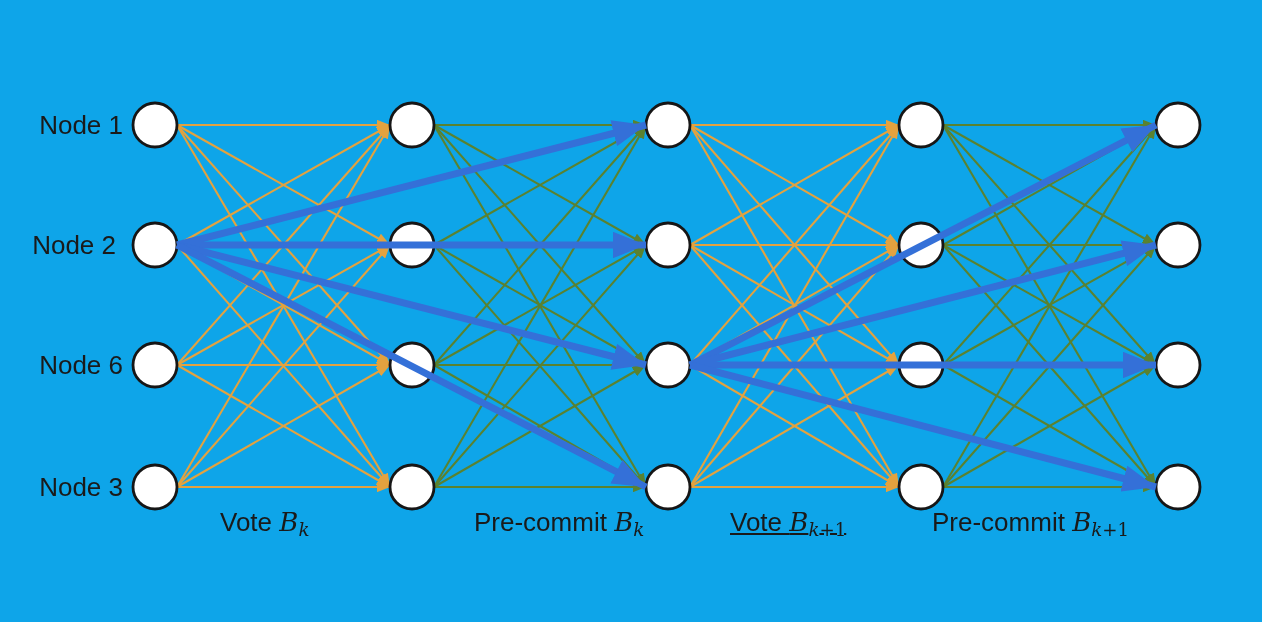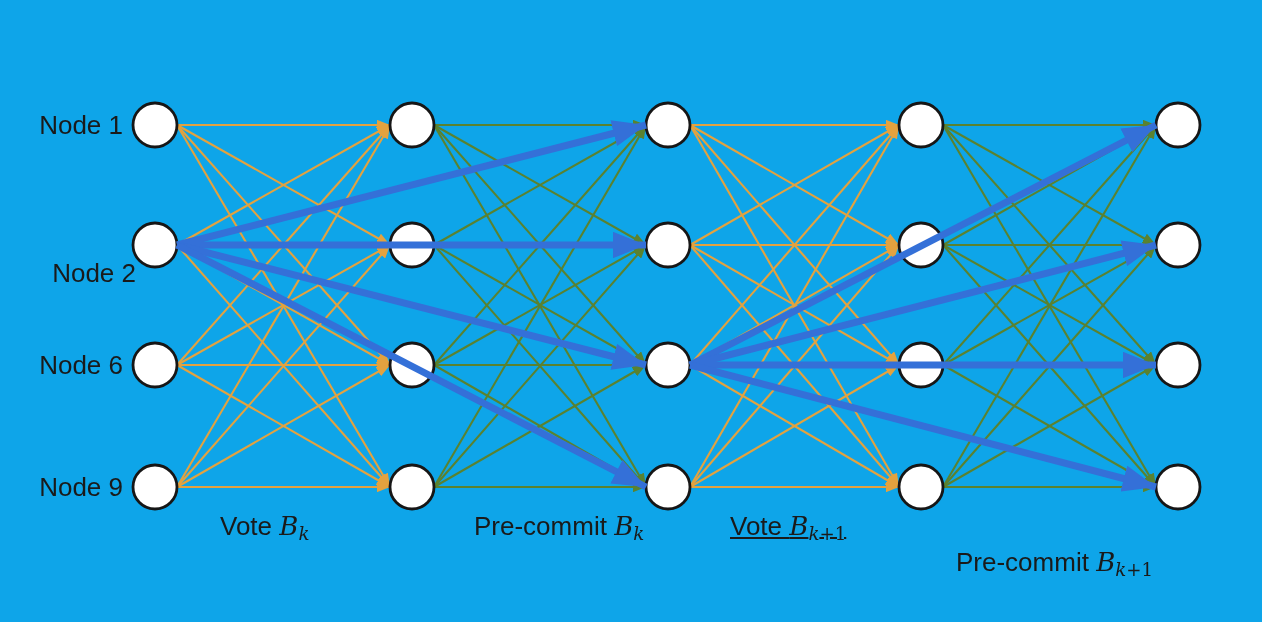--- a/index.html
+++ b/index.html
@@ -33,21 +33,21 @@
   }
   .phase-label {
     position: absolute;
     top: 508px;
     font-size: 26px;
     color: #1a1a1a;
     white-space: nowrap;
   }
   .phase-line {
     height: 36px;
-    line-height: 36px;
+    line-height: 28px;
   }
   .math-var {
     font-family: "DejaVu Serif", serif;
     font-style: italic;
   }
   .math-sub {
     font-family: "DejaVu Serif", serif;
     font-size: 0.70em;
     vertical-align: -0.28em;
   }
@@ -165,33 +165,33 @@
         <line x1="177" y1="245" x2="646" y2="365" stroke="#3470D8" stroke-width="7" marker-end="url(#head-blue)"></line>
         <line x1="177" y1="245" x2="646" y2="487" stroke="#3470D8" stroke-width="7" marker-end="url(#head-blue)"></line>
         <line x1="690" y1="365" x2="1156" y2="125" stroke="#3470D8" stroke-width="7" marker-end="url(#head-blue)"></line>
         <line x1="690" y1="365" x2="1156" y2="245" stroke="#3470D8" stroke-width="7" marker-end="url(#head-blue)"></line>
         <line x1="690" y1="365" x2="1156" y2="365" stroke="#3470D8" stroke-width="7" marker-end="url(#head-blue)"></line>
         <line x1="690" y1="365" x2="1156" y2="487" stroke="#3470D8" stroke-width="7" marker-end="url(#head-blue)"></line>
       </g>
   </svg>
 
   <div class="node-label" style="left:27px; top:109px;">Node 1</div>
-  <div class="node-label" style="left:40px; top:229px;margin-top:28px;">Node 2</div>
+  <div class="node-label" style="left:20px; top:229px;">Node 2</div>
   <div class="node-label" style="left:27px; top:349px;">Node 6</div>
-  <div class="node-label" style="left:27px; top:471px;">Node 9</div>
+  <div class="node-label" style="left:27px; top:471px;">Node 3</div>
 
   <div class="phase-label" style="left:220px;">
     <div class="phase-line"><span>Vote </span><span class="math-var">B</span><span class="math-sub"><span class="sv">k</span><span class="sr"></span></span></div>
   </div>
 
   <div class="phase-label" style="left:458px;margin-left:16px;">
     <div class="phase-line"><span>Pre-commit </span><span class="math-var">B</span><span class="math-sub"><span class="sv">k</span><span class="sr"></span></span></div>
   </div>
 
   <div class="phase-label" style="left:730px;text-decoration:underline;">
     <div class="phase-line"><span>Vote </span><span class="math-var">B</span><span class="math-sub"><span class="sv">k</span><span class="sr">+1</span></span></div>
   </div>
 
-  <div class="phase-label" style="left:956px;margin-top:36px;">
+  <div class="phase-label" style="left:932px;">
     <div class="phase-line"><span>Pre-commit </span><span class="math-var">B</span><span class="math-sub"><span class="sv">k</span><span class="sr">+1</span></span></div>
   </div>
 
 </div>
 
 </body></html>

